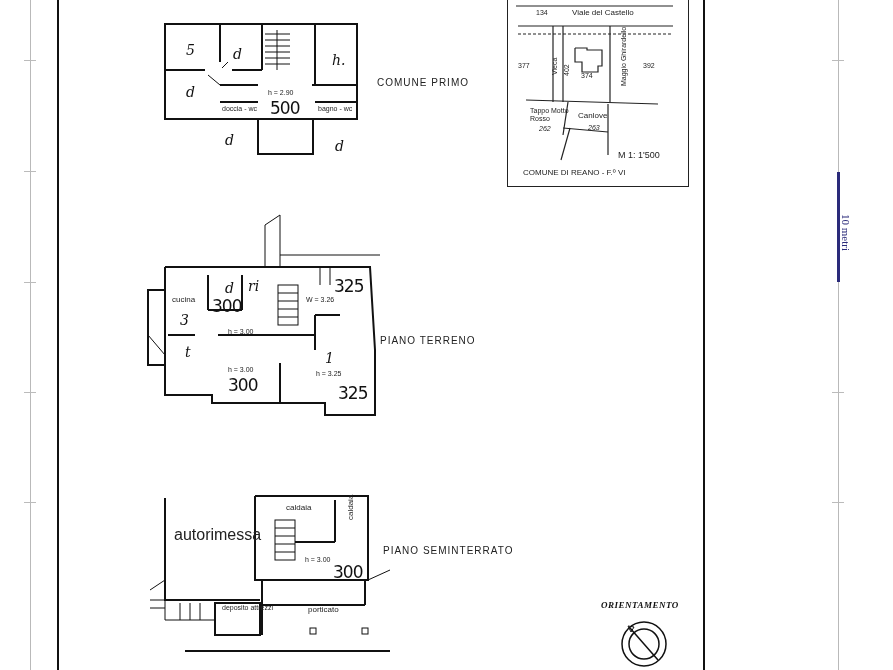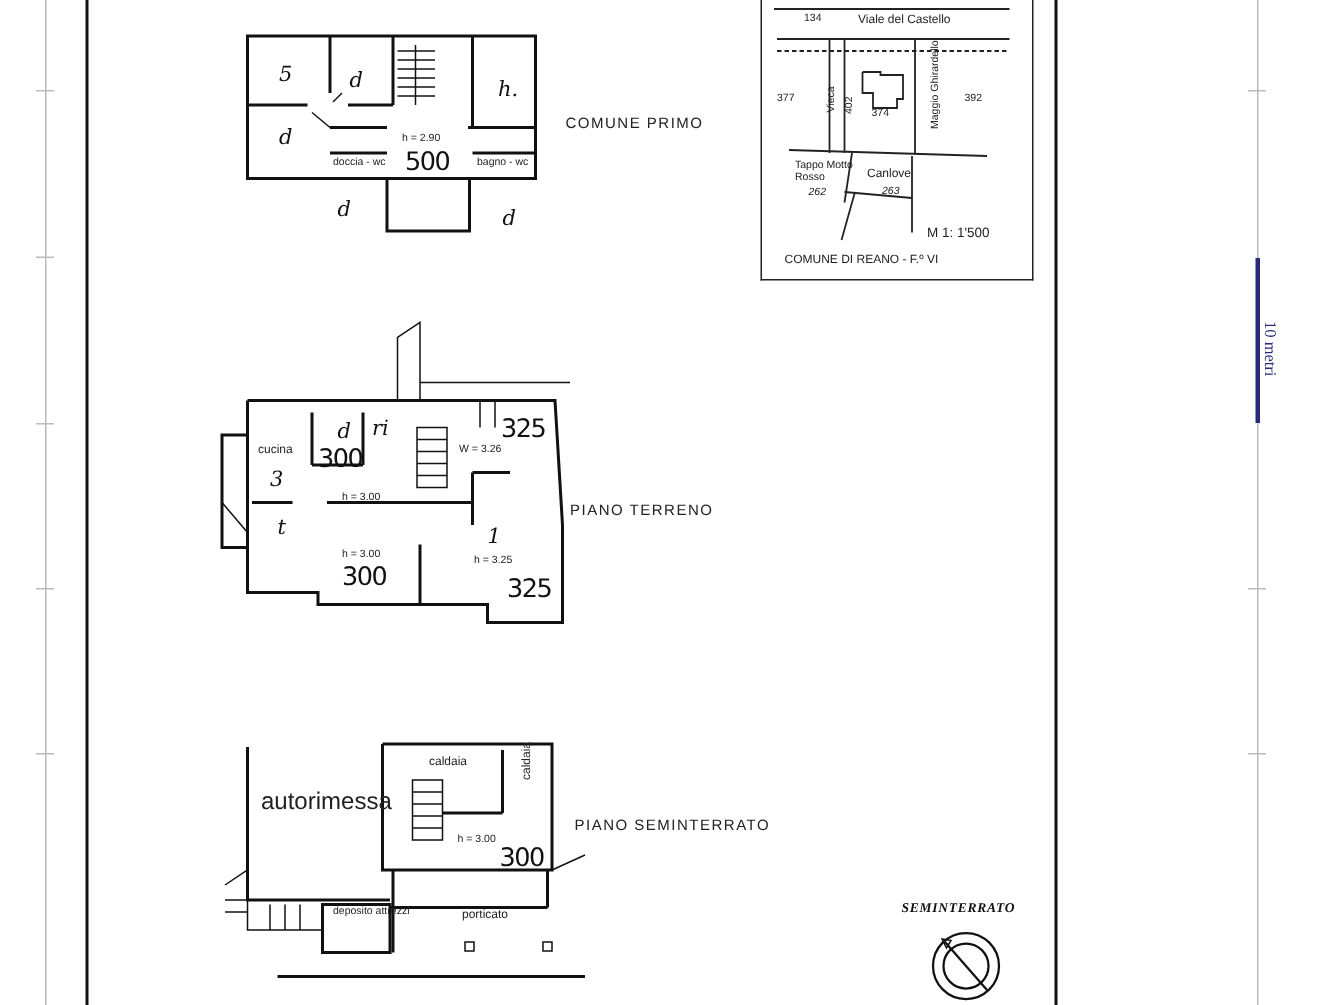--- a/index.html
+++ b/index.html
@@ -180,21 +180,21 @@
   <div class="map-text" style="left:112px;top:86px;transform:rotate(-90deg);transform-origin:left top;">Maggio Ghirardello</div>
   <div class="map-text" style="left:135px;top:62px;">392</div>
   <div class="map-text" style="left:22px;top:107px;width:42px;white-space:normal;line-height:8px;">Tappo Motto Rosso</div>
   <div class="map-text" style="left:31px;top:125px;font-style:italic;">262</div>
   <div class="map-text" style="left:70px;top:111px;font-size:8px;">Canlove</div>
   <div class="map-text" style="left:80px;top:124px;font-style:italic;">263</div>
   <div class="map-text" style="left:110px;top:150px;font-size:9px;">M 1: 1'500</div>
   <div class="map-text" style="left:15px;top:168px;font-size:8px;">COMUNE  DI  REANO  -  F.º VI</div>
 </div>
 
-<div class="orient-title">SEMINTERRATO</div>
+<div class="orient-title">ORIENTAMENTO</div>
 <svg class="abs" style="left:620px;top:620px;" width="48" height="48" viewBox="0 0 48 48">
   <circle cx="24" cy="24" r="22" fill="none" stroke="#111" stroke-width="1.5"></circle>
   <circle cx="24" cy="24" r="15" fill="none" stroke="#111" stroke-width="1.5"></circle>
   <line x1="10" y1="8" x2="38" y2="40" stroke="#111" stroke-width="1.5"></line>
   <polygon points="8,6 14,7 11,12" fill="none" stroke="#111" stroke-width="1"></polygon>
 </svg>
 
 <div class="scale-bar"></div>
 <div class="scale-text" style="left:852px;top:214px;">10 metri</div>
 

